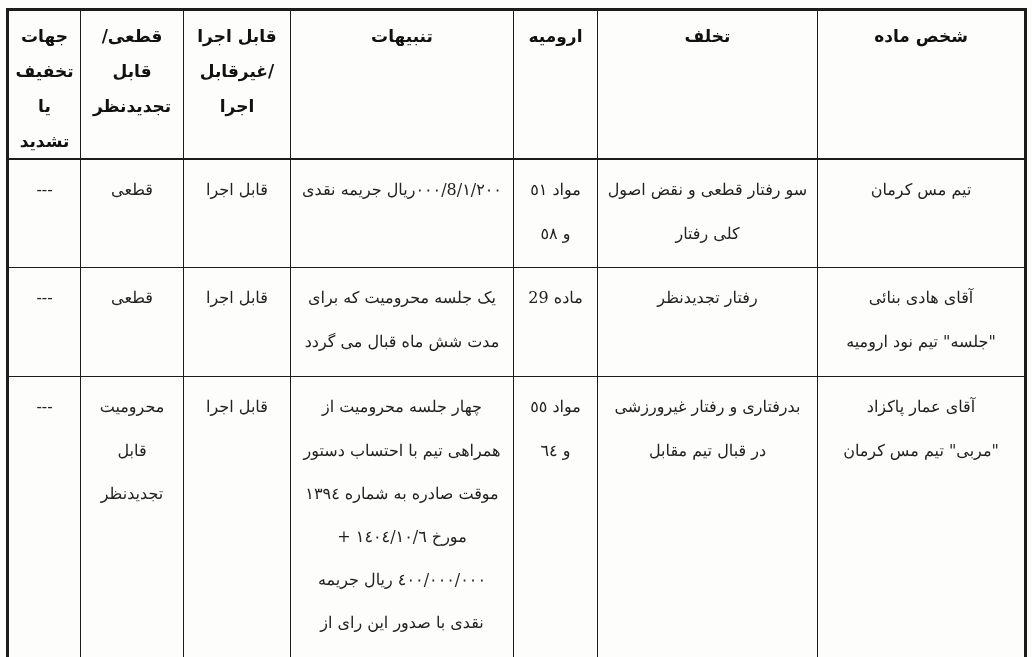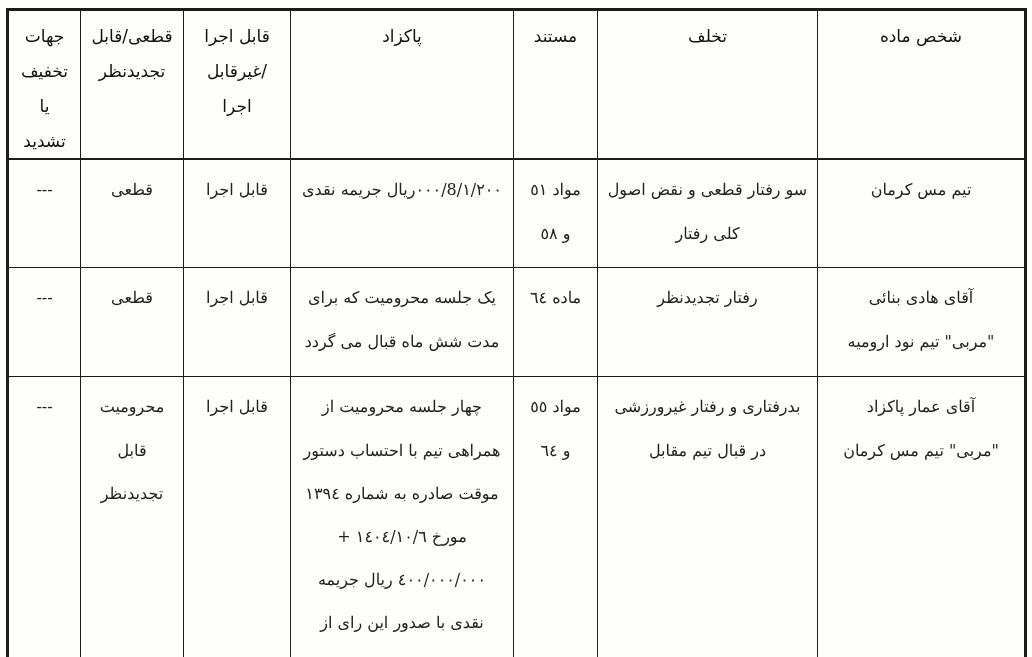--- a/index.html
+++ b/index.html
@@ -29,21 +29,21 @@
   }
   table.ruling, table.ruling th, table.ruling td {
     border: 1.6px solid #1c1c1c;
   }
   table.ruling {
     border-width: 3px;
   }
   table.ruling th {
     border-bottom-width: 2.6px;
     font-family: "DejaVu Sans", "Liberation Sans", sans-serif;
-    font-weight: normal;
+    font-weight: bold;
     font-size: 17px;
     line-height: 2.05;
     vertical-align: top;
     text-align: center;
     padding: 8px 4px 0 4px;
     height: 132px;
     white-space: pre-line;
     color: #111;
   }
   table.ruling td {
@@ -70,22 +70,22 @@
       <col style="width:84px">
       <col style="width:223px">
       <col style="width:107px">
       <col style="width:103px">
       <col style="width:73px">
     </colgroup>
     <thead>
       <tr>
         <th>شخص ماده</th>
         <th>تخلف</th>
-        <th>مستند</th>
-        <th>پاکزاد</th>
+        <th>ارومیه</th>
+        <th>تنبیهات</th>
         <th>قابل اجرا
 /غیرقابل
 اجرا</th>
         <th>قطعی/قابل
 تجدیدنظر</th>
         <th>جهات
 تخفیف
 یا
 تشدید</th>
       </tr>
@@ -96,23 +96,23 @@
         <td>سو رفتار قطعی و نقض اصول کلی رفتار</td>
         <td>مواد ٥١
 و ٥٨</td>
         <td>١/٢٠٠/8/٠٠٠ریال جریمه نقدی</td>
         <td>قابل اجرا</td>
         <td>قطعی</td>
         <td>---</td>
       </tr>
       <tr class="r2">
         <td>آقای هادی بنائی
-"مربی" تیم نود ارومیه</td>
+"جلسه" تیم نود ارومیه</td>
         <td>رفتار تجدیدنظر</td>
-        <td>ماده ٦٤</td>
+        <td>ماده 29</td>
         <td>یک جلسه محرومیت که برای مدت شش ماه قبال می گردد</td>
         <td>قابل اجرا</td>
         <td>قطعی</td>
         <td>---</td>
       </tr>
       <tr class="r3">
         <td>آقای عمار پاکزاد
 "مربی" تیم مس کرمان</td>
         <td>بدرفتاری و رفتار غیرورزشی در قبال تیم مقابل</td>
         <td>مواد ٥٥

